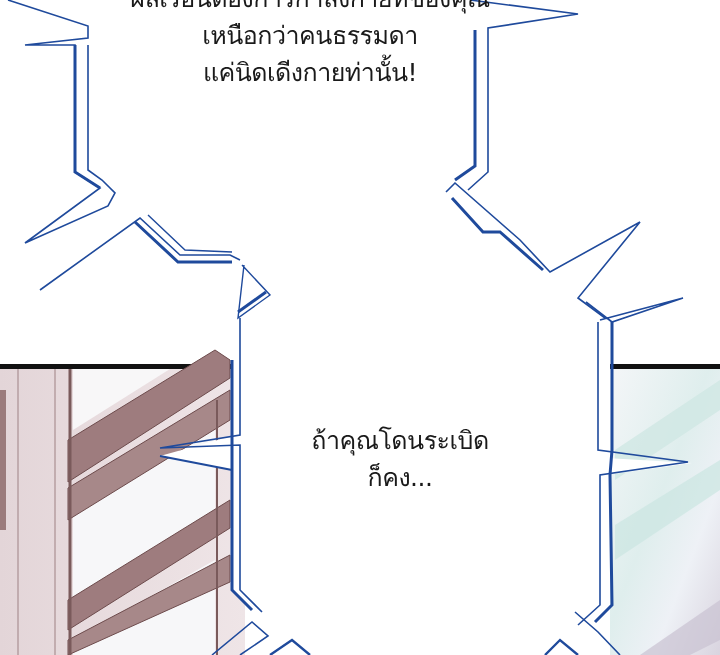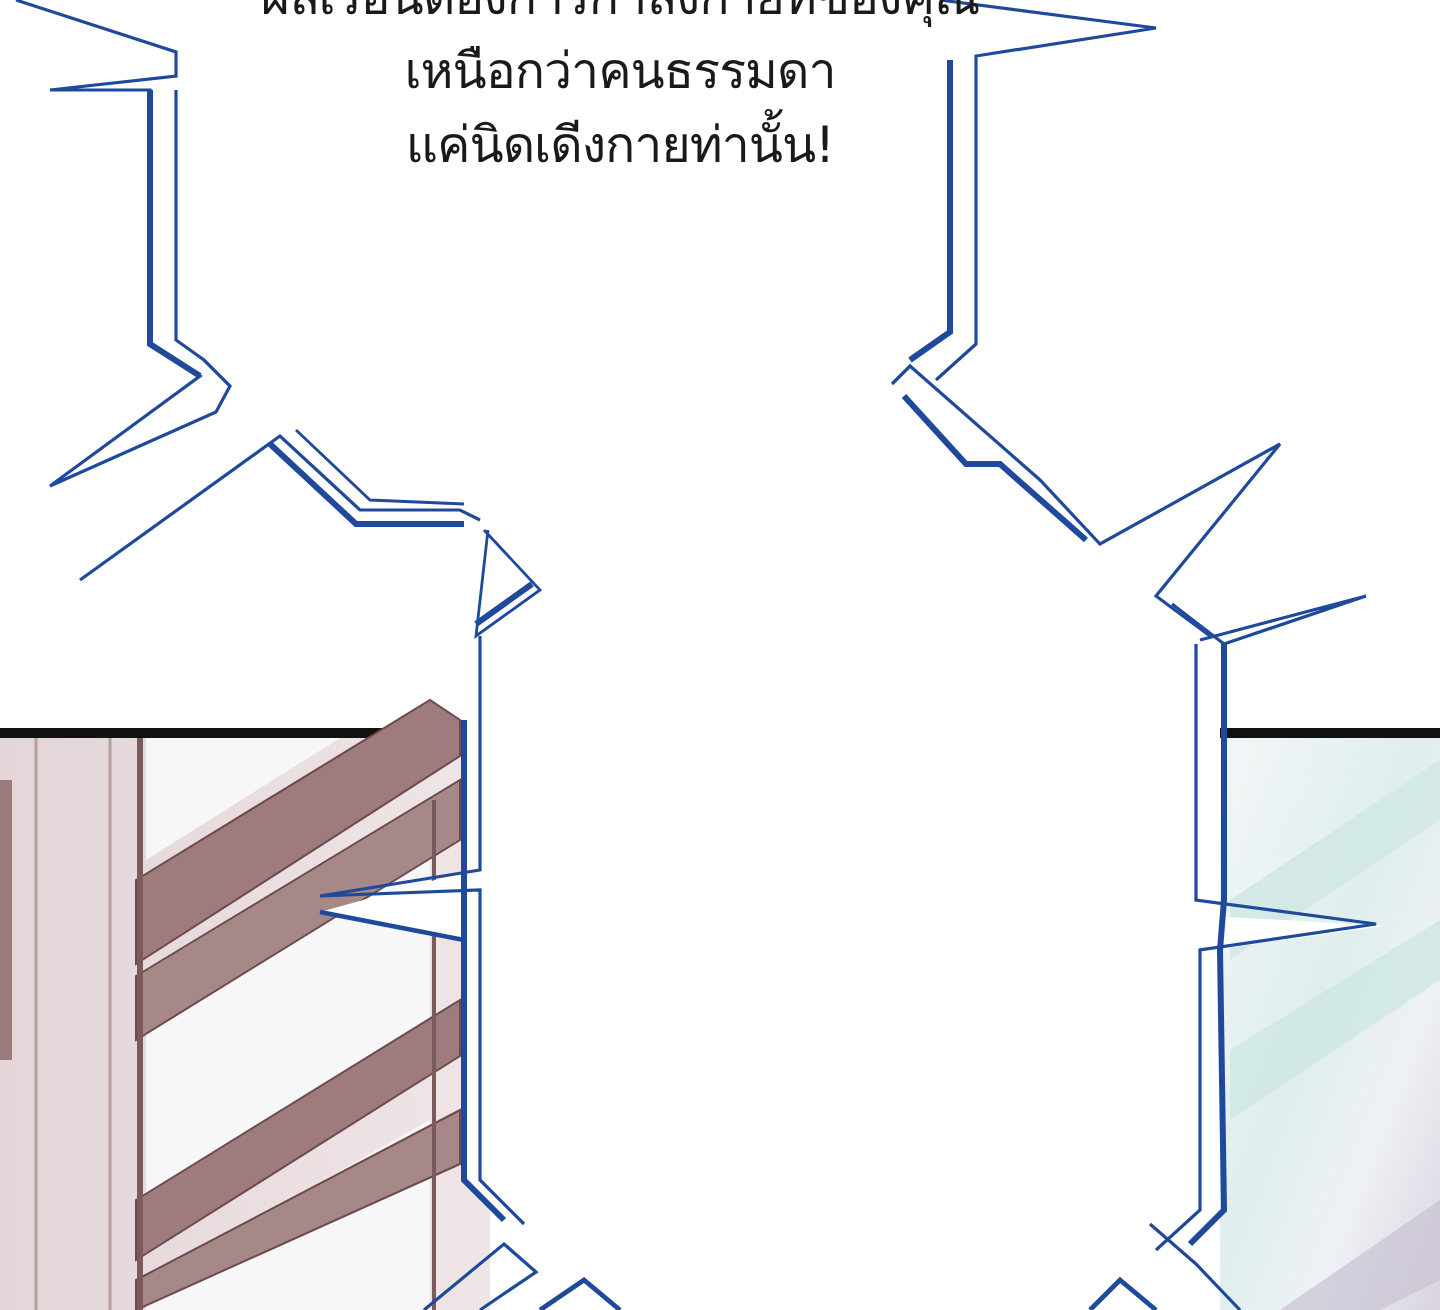--- a/index.html
+++ b/index.html
@@ -95,14 +95,18 @@
       <polyline points="545,655 560,640 578,655" stroke-width="2.4"></polyline>
     </g>
   </svg>
 
   <div class="caption caption-top">
     <span>ผลเรือนต้องการกำลังกายที่ของคุณ</span>
     <span>เหนือกว่าคนธรรมดา</span>
     <span>แค่นิดเดีงกายท่านั้น!</span>
   </div>
 
+  <div class="caption caption-bottom">
+    <span>ถ้าคุณโดนระเบิด</span>
+    <span>ก็คง...</span>
+  </div>
 
 </div>
 
 </body></html>

